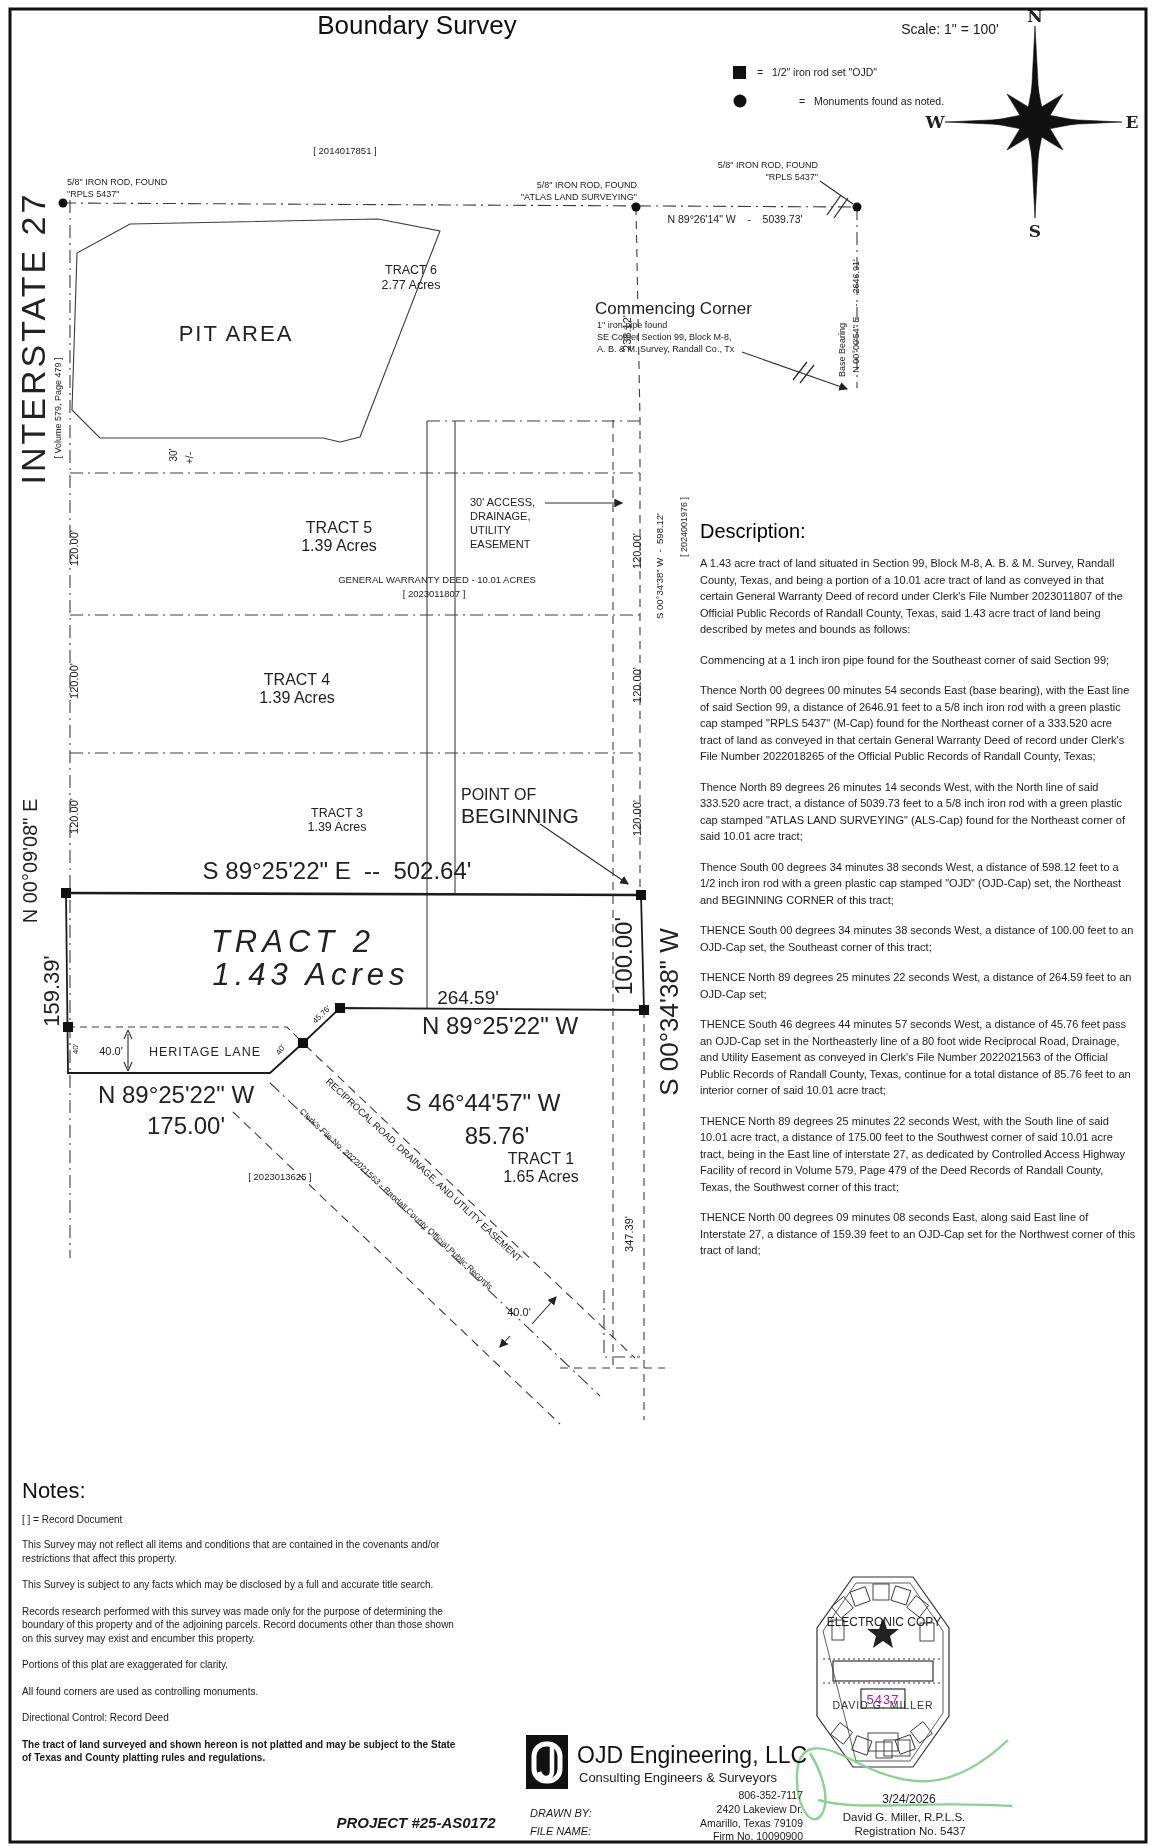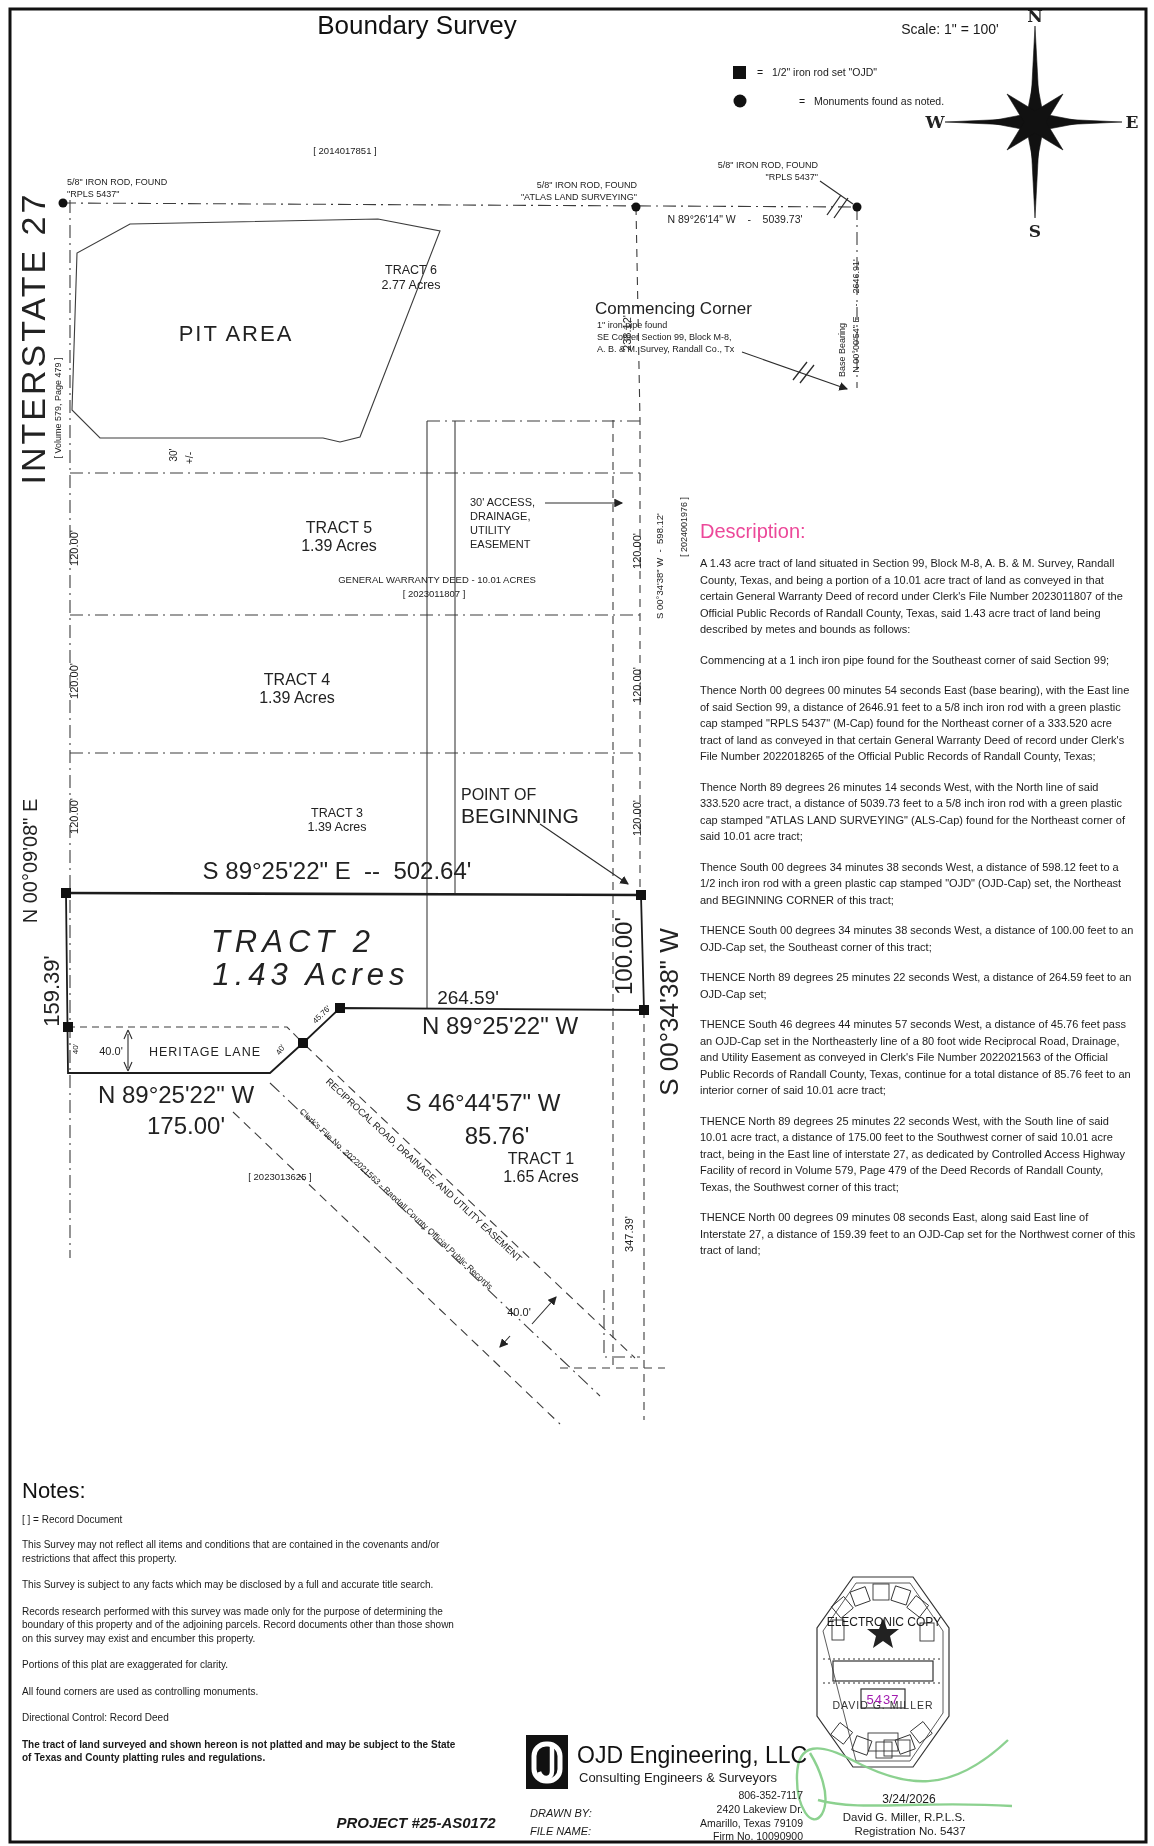--- a/index.html
+++ b/index.html
@@ -3,21 +3,21 @@
 <meta charset="utf-8">
 <style>
   html,body{margin:0;padding:0;background:#e8e8e8;}
   .page{position:relative;width:1154px;height:1846px;background:#fff;
         font-family:"Liberation Sans",sans-serif;color:#1a1a1a;overflow:hidden;margin:0 auto;}
   .plat-svg{position:absolute;left:0;top:0;width:1154px;height:1846px;}
   .plat-label{position:absolute;white-space:pre;line-height:1;color:#222;}
   .watermark{position:absolute;left:55px;top:872px;width:1090px;font-size:58px;font-style:italic;
              color:rgba(150,150,150,.30);letter-spacing:6px;white-space:nowrap;pointer-events:none;}
   .desc{position:absolute;left:700px;top:520px;width:436px;}
-  .desc-heading{font-size:20px;color:#ec4899;margin-bottom:12px;}
+  .desc-heading{font-size:20px;color:#000000;margin-bottom:12px;}
   .desc p{font-size:11px;line-height:1.5;margin:0 0 14px 0;color:#1c1c1c;}
   .notes{position:absolute;left:22px;top:1478px;width:444px;}
   .notes-heading{font-size:22px;color:#111;margin-bottom:10px;}
   .notes-legend{font-size:10px;margin-bottom:4px;}
   .notes p{font-size:10px;line-height:1.35;margin:13px 0 0 0;}
   .notes-bold{font-size:10px;line-height:1.35;margin-top:13px;font-weight:bold;}
   .abs{position:absolute;white-space:pre;line-height:1;}
 </style>
 </head>
 <body>

